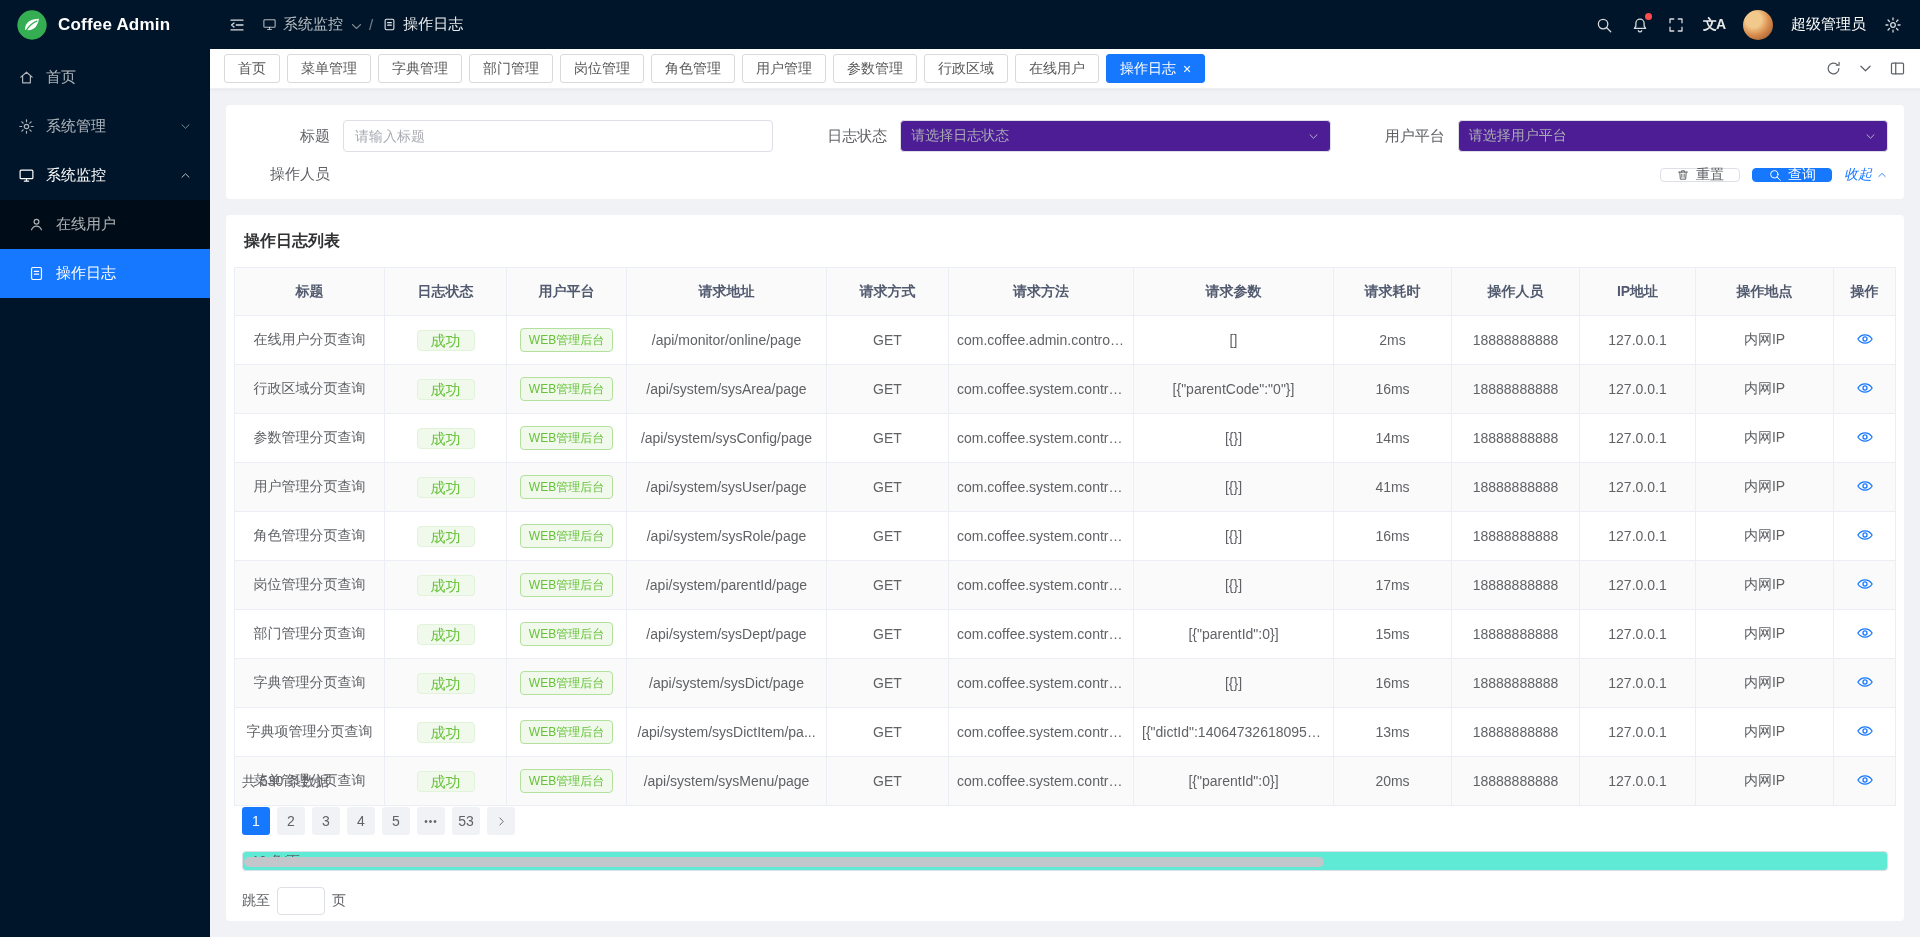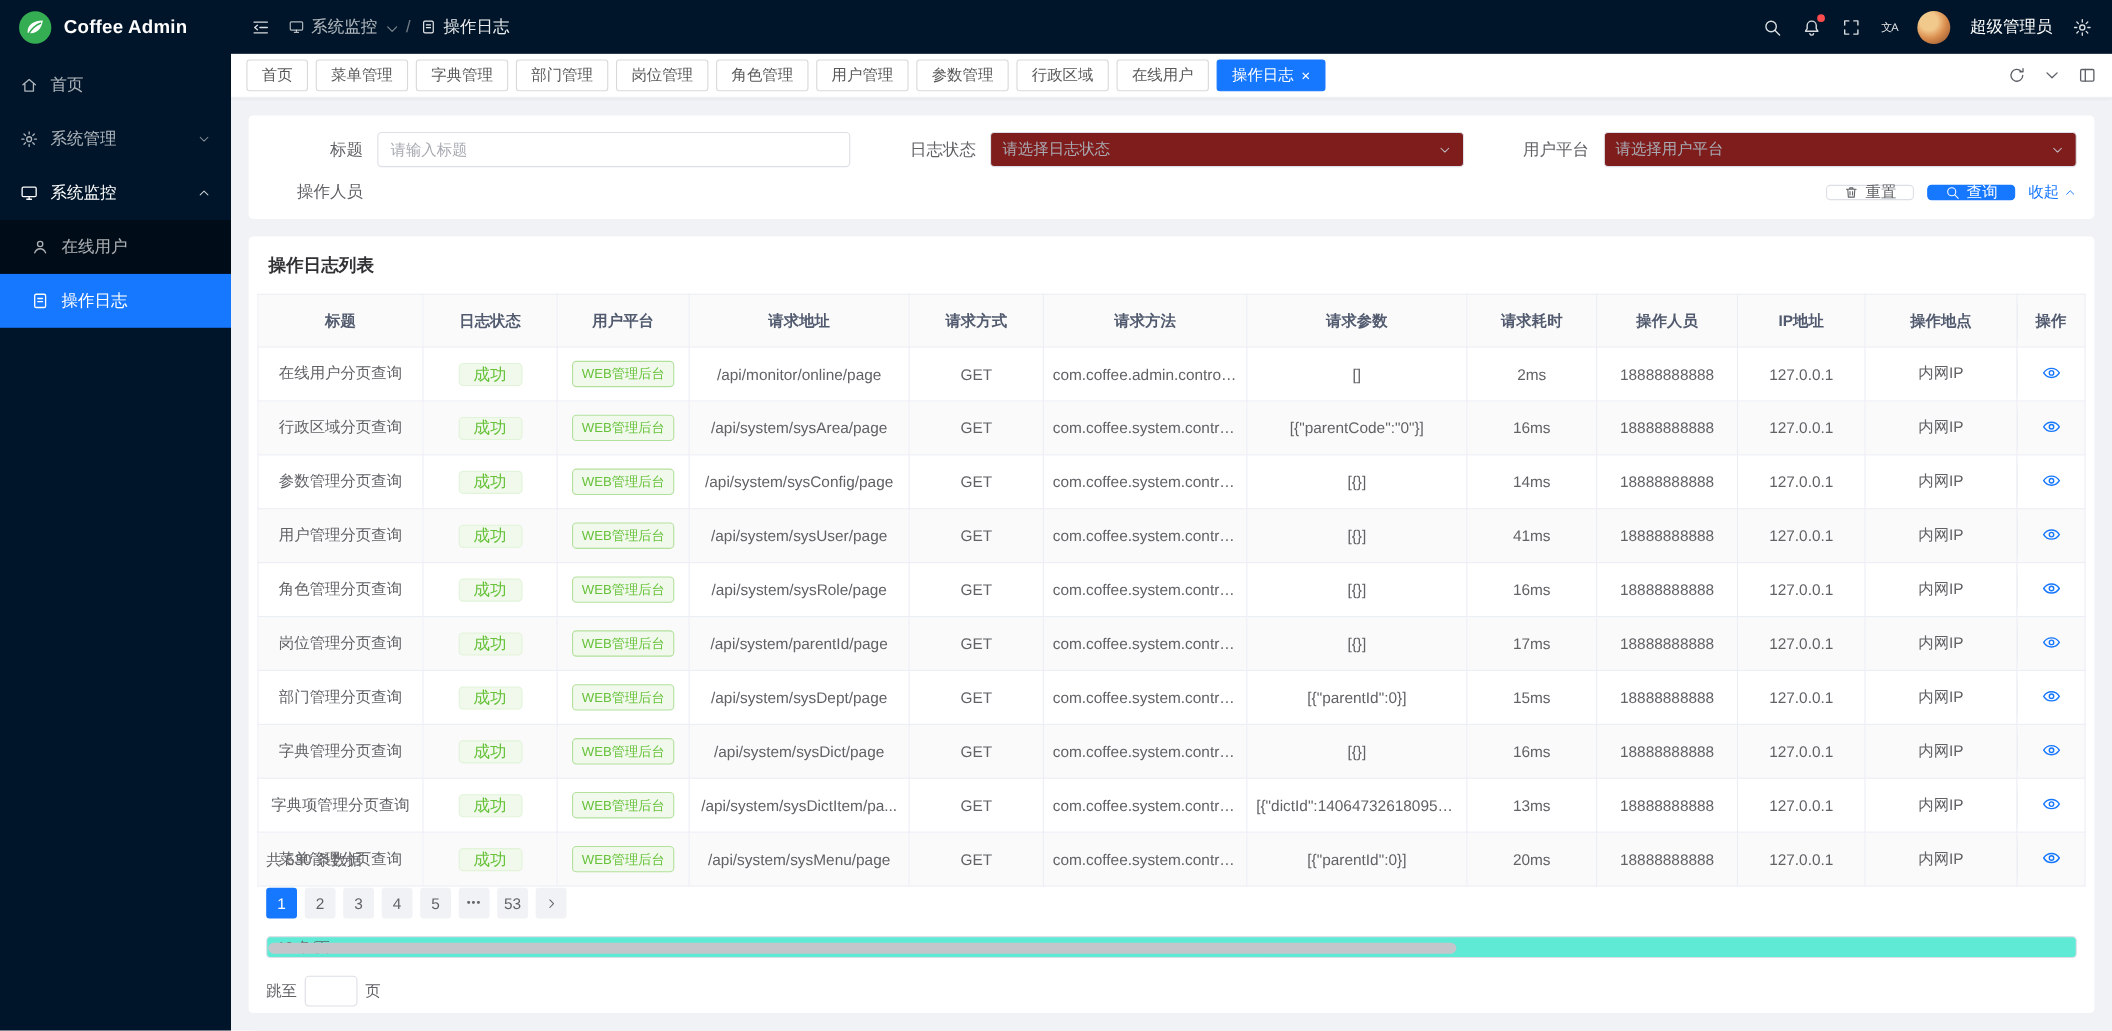--- a/index.html
+++ b/index.html
@@ -28,21 +28,21 @@
   .icon-btn { color:rgba(255,255,255,.85); cursor:pointer; position:relative; display:flex; align-items:center; }
   .topbar .icon-btn svg { width:18px; height:18px; }
   .breadcrumb { display:flex; align-items:center; gap:9px; font-size:15px; }
   .crumb { display:flex; align-items:center; gap:6px; color:rgba(255,255,255,.7); cursor:pointer; }
   .crumb svg { width:15px; height:15px; }
   .crumb .chev-sm { width:11px; height:11px; opacity:.7; }
   .crumb.current { color:rgba(255,255,255,.92); cursor:default; }
   .crumb-sep { color:rgba(255,255,255,.45); }
   .topbar-right { margin-left:auto; display:flex; align-items:center; gap:18px; }
   .bell-dot { position:absolute; top:-3px; right:-3px; width:7px; height:7px; border-radius:50%; background:#ff4d4f; }
-  .trans-glyph { font-size:10px; font-weight:400; color:rgba(255,255,255,.9); letter-spacing:-1px; }
+  .trans-glyph { font-size:14px; font-weight:700; color:rgba(255,255,255,.9); letter-spacing:-1px; }
   .avatar { width:30px; height:30px; border-radius:50%; cursor:pointer;
             background:radial-gradient(circle at 35% 32%, #f2c98c 0 28%, #d98d4e 55%, #8a4a26 100%); }
   .username { color:#fff; font-size:15px; white-space:nowrap; }
 
   
   .tabbar { height:40px; background:#fff; display:flex; align-items:center; gap:8px; padding:0 14px; flex-shrink:0; border-bottom:1px solid #eef0f3; box-shadow:0 1px 3px rgba(0,0,0,.05); }
   .tabs { display:flex; align-items:center; gap:7px; }
   .tab { height:29px; display:flex; align-items:center; gap:7px; padding:0 13px; border:1px solid #d9d9d9; border-radius:3px; background:#fff; font-size:14px; color:#595959; cursor:pointer; white-space:nowrap; }
   .tab.active { background:#1677ff; border-color:#1677ff; color:#fff; }
   .tab-close { font-size:14px; line-height:1; cursor:pointer; }
@@ -53,28 +53,28 @@
   
   .content { flex:1; padding:16px; display:flex; flex-direction:column; gap:16px; min-height:0; }
 
   
   .filter-card { background:#fff; border-radius:4px; padding:15px 16px; flex-shrink:0; }
   .filter-grid { display:grid; grid-template-columns:repeat(3,1fr); column-gap:26px; row-gap:13px; }
   .filter-item { display:flex; align-items:center; gap:13px; }
   .filter-label { width:88px; flex-shrink:0; text-align:right; font-size:15px; color:#606266; }
   .f-input { flex:1; height:32px; border:1px solid #dcdfe6; border-radius:4px; padding:0 11px; font-size:14px; color:#606266; outline:none; font-family:inherit; }
   .f-input::placeholder { color:#a8abb2; }
-  .f-select { flex:1; height:32px; border:1px solid #dcdfe6; border-radius:4px; padding:0 10px; display:flex; align-items:center; cursor:pointer; background:#7f1d1d; }
+  .f-select { flex:1; height:32px; border:1px solid #dcdfe6; border-radius:4px; padding:0 10px; display:flex; align-items:center; cursor:pointer; background:#4c1d95; }
   .f-select .ph { flex:1; font-size:14px; color:#a8abb2; }
   .f-select .sel-chev svg { width:13px; height:13px; color:#c0c4cc; }
   .filter-actions { grid-column:3; display:flex; align-items:center; justify-content:flex-end; gap:12px; }
   .btn { height:14px; padding:0 15px; border:1px solid #dcdfe6; border-radius:4px; background:#fff; color:#606266; font-size:14px; font-family:inherit; display:inline-flex; align-items:center; gap:6px; cursor:pointer; }
   .btn svg { width:14px; height:14px; }
   .btn-primary { background:#1677ff; border-color:#1677ff; color:#fff; }
-  .collapse-link { display:flex; align-items:center; gap:4px; color:#1677ff; font-size:14px; cursor:pointer; }
+  .collapse-link { display:flex; align-items:center; gap:4px; color:#1677ff; font-size:14px; cursor:pointer;font-style:italic; }
   .collapse-link svg { width:12px; height:12px; }
 
   
   .table-card { background:#fff; border-radius:4px; flex:1; display:flex; flex-direction:column; padding:0 8px 6px; min-height:0; }
   .card-header { height:52px; display:flex; align-items:center; padding:0 10px; flex-shrink:0; }
   .card-title { font-size:16px; font-weight:700; color:#303133; }
   .card-tools { margin-left:auto; display:flex; align-items:center; gap:17px; color:#5c6066; }
   .card-tools svg { width:17px; height:17px; }
 
   table { width:100%; border-collapse:collapse; table-layout:fixed; font-size:14px; color:#606266; }

